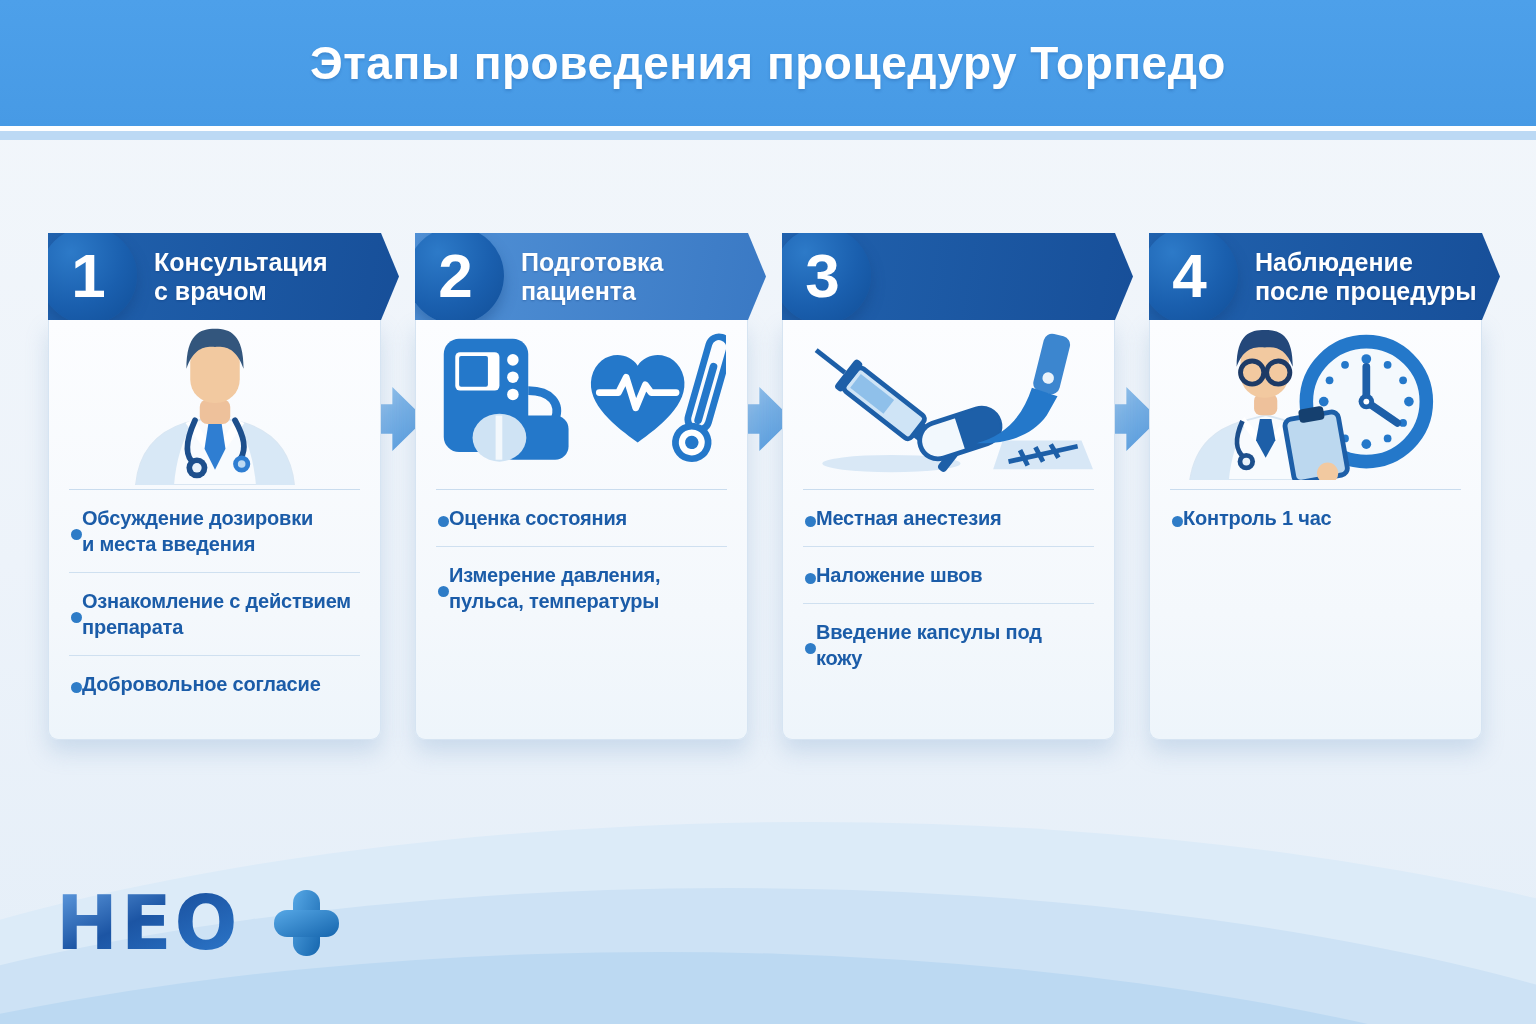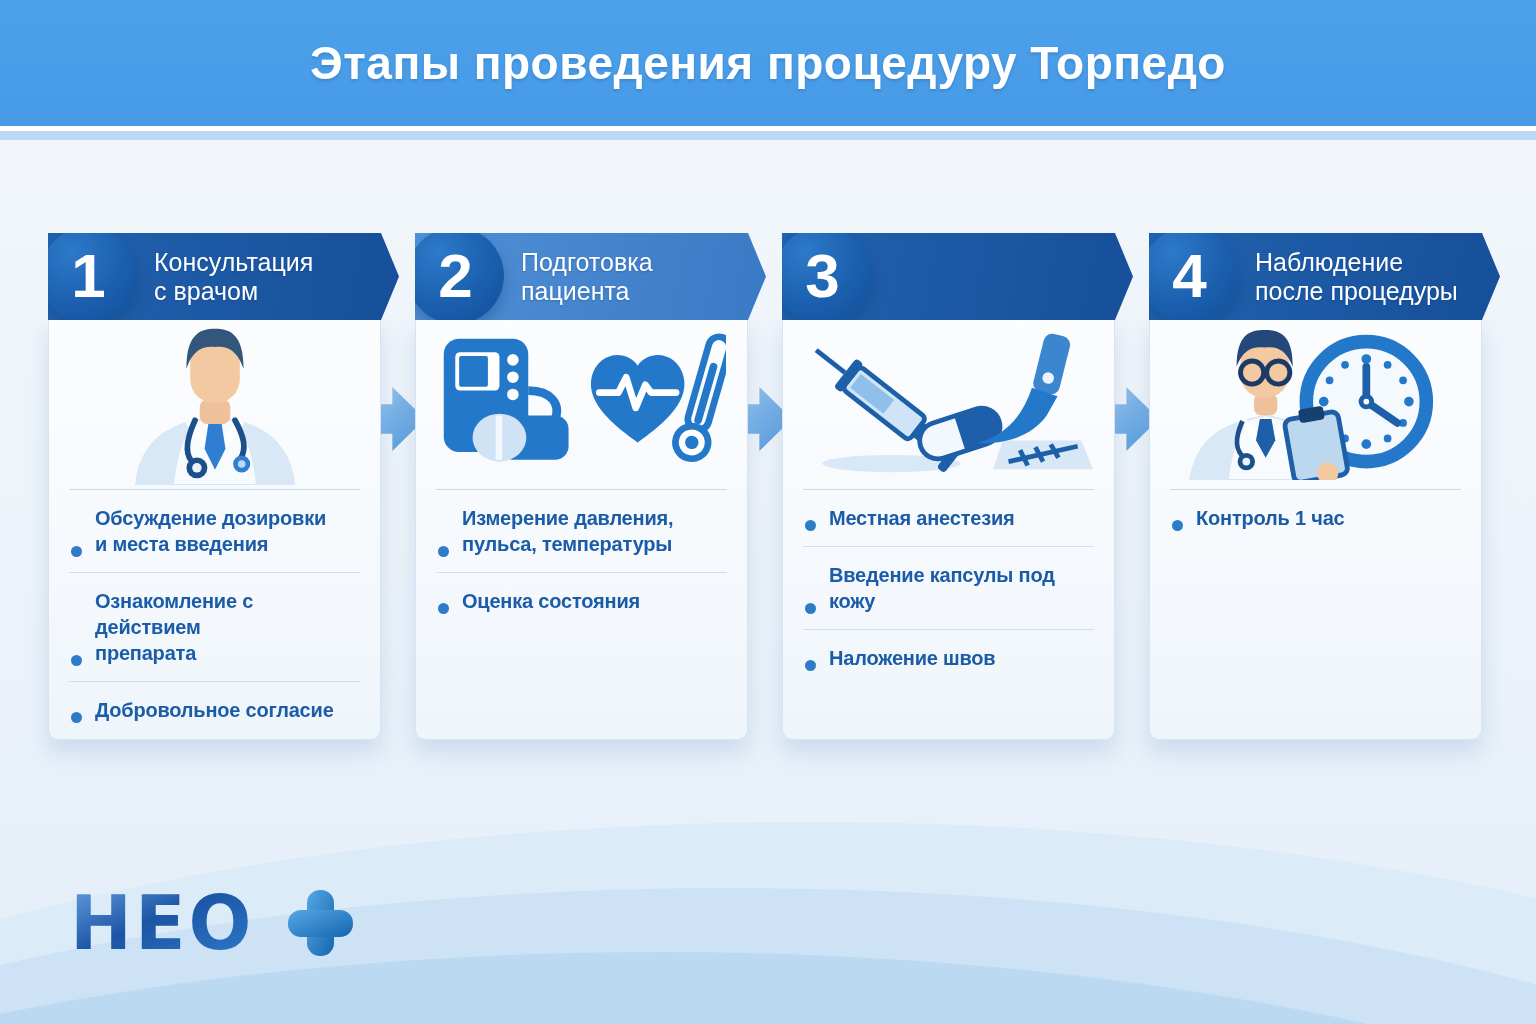--- a/index.html
+++ b/index.html
@@ -23,47 +23,47 @@
   .wave-b{width:2500px;height:820px;left:-520px;top:888px;background:#cde2f5;}
   .wave-c{width:2500px;height:820px;left:-590px;top:952px;background:#bcd9f2;}
   
   .cards{position:absolute;left:48px;top:233px;display:flex;gap:34px;z-index:2;}
   .card{width:333px;position:relative;}
   .card-banner{position:relative;height:87px;width:351px;
     clip-path:polygon(0 0,333px 0,351px 50%,333px 100%,0 100%);
     display:flex;align-items:center;padding-left:106px;}
   .banner-dark{background:linear-gradient(100deg,#2162ae 0%,#174f99 100%);}
   .banner-light{background:linear-gradient(100deg,#5191d6 0%,#3a79c4 100%);}
-  .step-title{color:#ffffff;font-size:25px;font-weight:normal;line-height:1.16;
+  .step-title{color:#ffffff;font-size:25px;font-weight:bold;line-height:1.16;
     white-space:pre-line;text-shadow:0 1px 2px rgba(10,50,110,.3);}
   .num{position:absolute;left:-8px;top:-6px;width:97px;height:97px;border-radius:50%;
     background:radial-gradient(circle at 32% 26%,#2d7ac8 0%,#1a5fae 55%,#114e97 100%);
     box-shadow:0 8px 14px rgba(15,60,120,.35);
     display:flex;align-items:center;justify-content:center;
     color:#fff;font-size:62px;font-weight:bold;z-index:3;}
   .card-body{height:420px;background:linear-gradient(180deg,#fcfdff 0%,#f4f8fc 70%,#eef5fb 100%);
     border:1px solid #d6e4f2;border-top:none;border-radius:0 0 10px 10px;
     box-shadow:0 12px 22px rgba(130,165,205,.3);padding:0 20px;}
   .icon-zone{height:170px;display:flex;align-items:center;justify-content:center;
     border-bottom:1px solid #c9dcee;overflow:visible;}
   .bullets{list-style:none;margin:0;padding:0;}
-  .bullet{display:flex;gap:13px;padding:15px 2px;align-items:flex-end;}
+  .bullet{display:flex;padding:15px 2px;align-items:center;}
   .bullet + .bullet{border-top:1px solid #cfe0f0;}
   .dot{width:11px;height:11px;border-radius:50%;background:#2e7cc7;margin-top:6px;flex:0 0 auto;}
   .bullet-text{font-size:20px;font-weight:bold;color:#1b5ca8;line-height:1.3;
     white-space:pre-line;letter-spacing:-0.2px;}
   
   .arrow{position:absolute;width:68px;height:64px;z-index:1;
     background:linear-gradient(135deg,#aecff0 0%,#7ab2e6 45%,#4e96dc 100%);
     clip-path:polygon(0 27%,52% 27%,52% 0,100% 50%,52% 100%,52% 73%,0 73%);}
   .arrow-1{left:357px;top:387px;}
   .arrow-2{left:724px;top:387px;}
   .arrow-3{left:1091px;top:387px;}
   
-  .logo{position:absolute;left:70px;top:886px;z-index:3;text-decoration:underline;}
+  .logo{position:absolute;left:56px;top:886px;z-index:3;text-decoration:underline;}
 </style>
 </head>
 <body>
 
 <div class="stage">
 
   <div class="wave wave-a"></div>
   <div class="wave wave-b"></div>
   <div class="wave wave-c"></div>
 
@@ -148,26 +148,26 @@
               <rect x="266" y="2" width="22" height="100" rx="11" fill="none" stroke="#2478ca" stroke-width="7"></rect>
               <rect x="273" y="30" width="8" height="66" rx="4" fill="#2478ca"></rect>
               <circle cx="277" cy="116" r="17" fill="#ffffff" stroke="#2478ca" stroke-width="7"></circle>
               <circle cx="277" cy="116" r="7" fill="#2478ca"></circle>
             </g>
           </svg>
         </div>
         <ul class="bullets">
           <li class="bullet">
             <span class="dot"></span>
+            <span class="bullet-text">Оценка состояния</span>
+          </li>
+          <li class="bullet">
+            <span class="dot"></span>
             <span class="bullet-text">Измерение давления,
 пульса, температуры</span>
-          </li>
-          <li class="bullet">
-            <span class="dot"></span>
-            <span class="bullet-text">Оценка состояния</span>
           </li>
         </ul>
       </div>
     </section>
 
     <section class="card">
       <div class="card-banner banner-dark">
         <div class="num">3</div>
       </div>
       <div class="card-body">
@@ -197,25 +197,25 @@
             </g>
           </svg>
         </div>
         <ul class="bullets">
           <li class="bullet">
             <span class="dot"></span>
             <span class="bullet-text">Местная анестезия</span>
           </li>
           <li class="bullet">
             <span class="dot"></span>
+            <span class="bullet-text">Наложение швов</span>
+          </li>
+          <li class="bullet">
+            <span class="dot"></span>
             <span class="bullet-text">Введение капсулы под кожу</span>
-          </li>
-          <li class="bullet">
-            <span class="dot"></span>
-            <span class="bullet-text">Наложение швов</span>
           </li>
         </ul>
       </div>
     </section>
 
     <section class="card">
       <div class="card-banner banner-dark">
         <div class="num">4</div>
         <div class="step-title">Наблюдение
 после процедуры</div>

